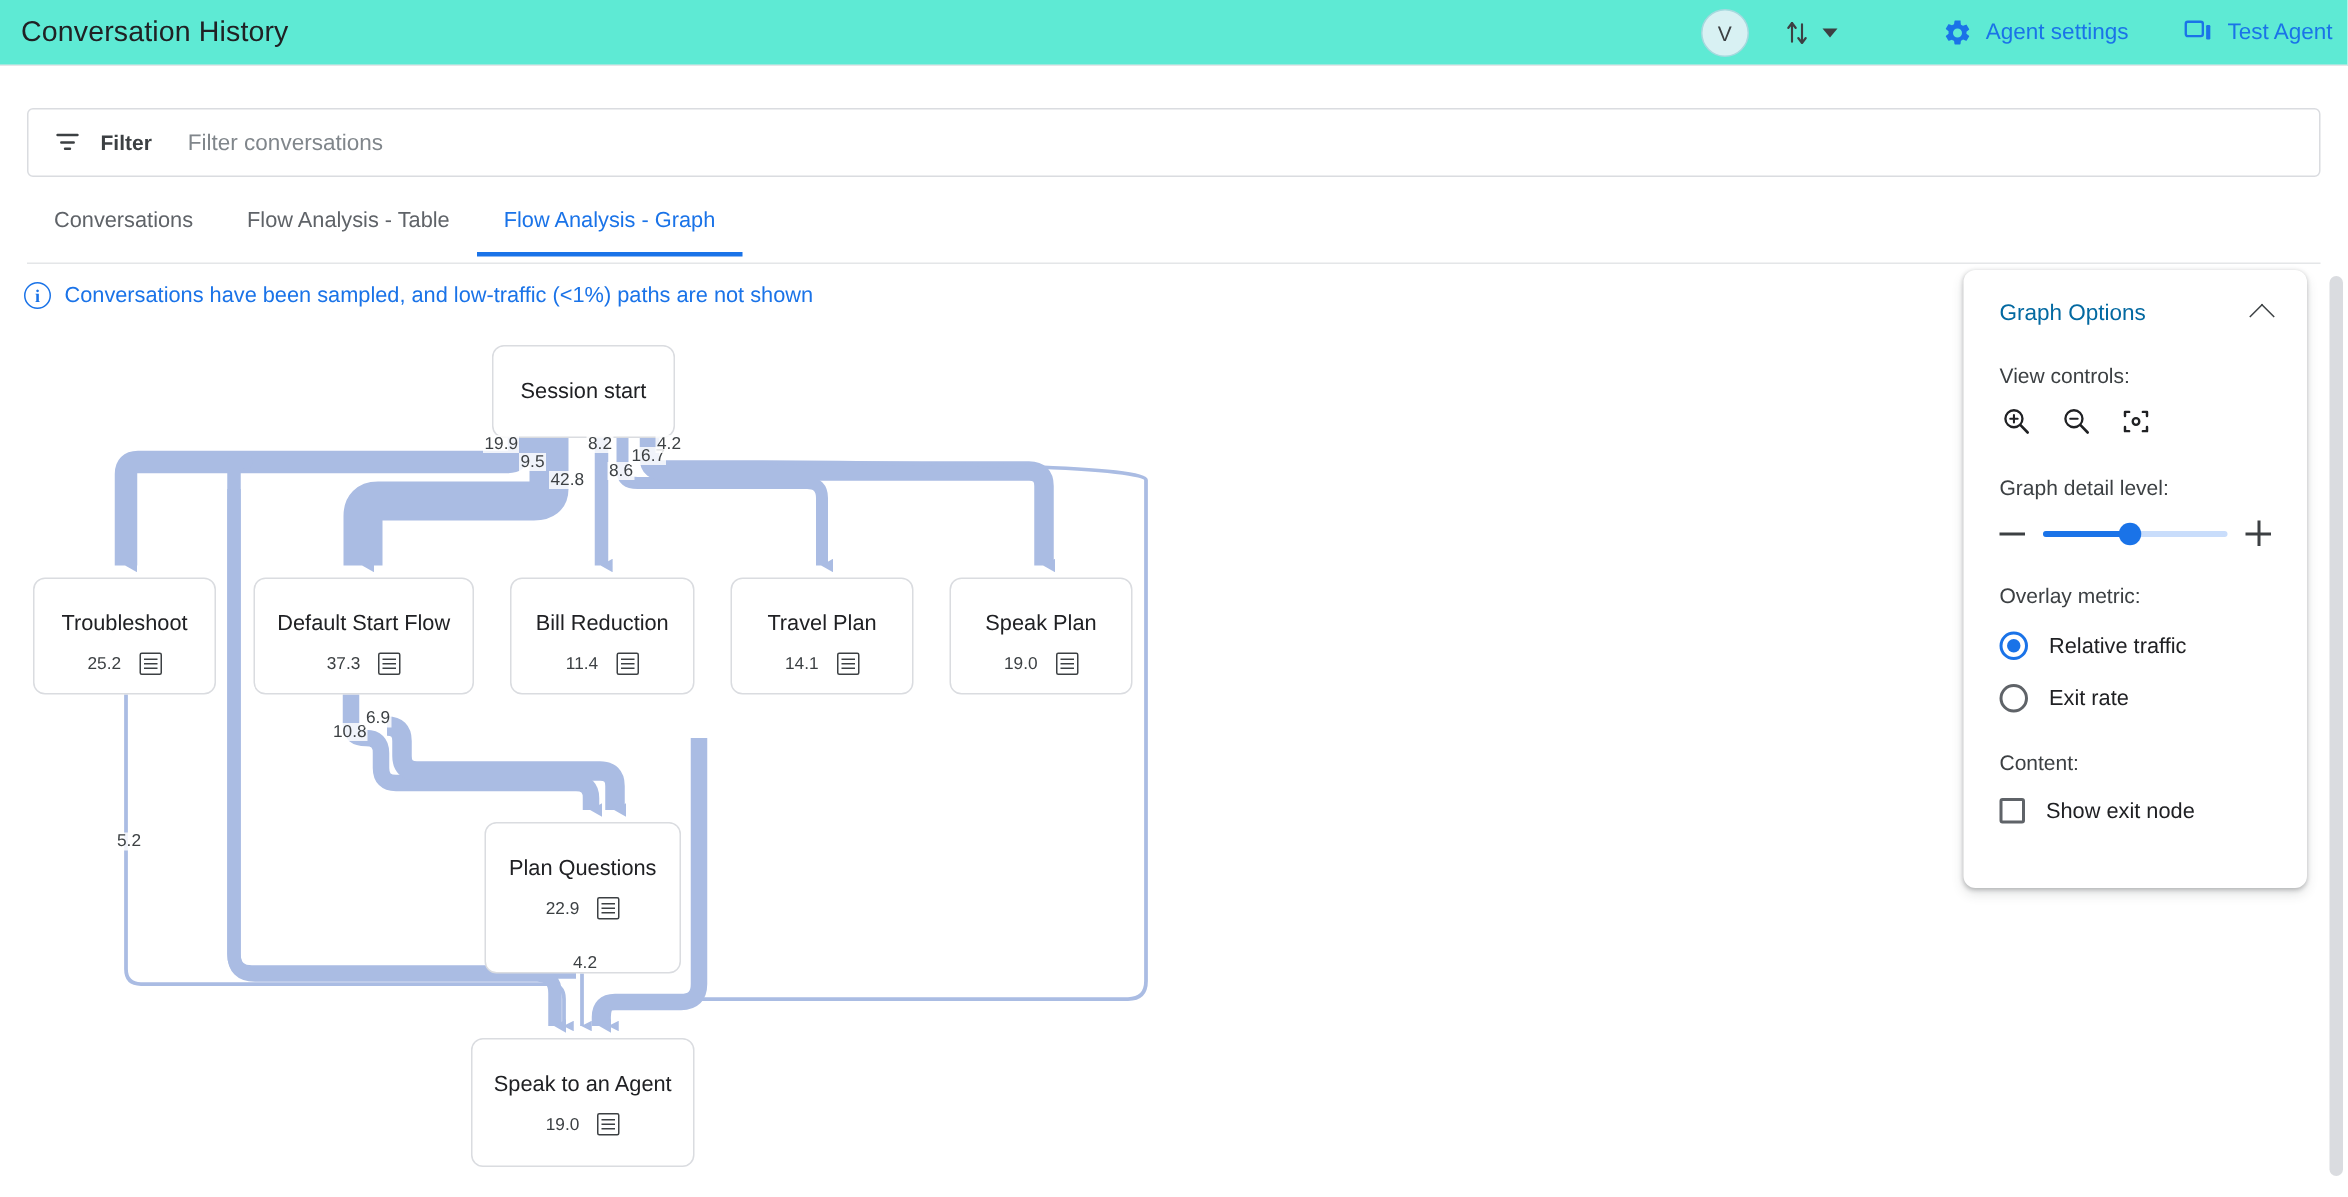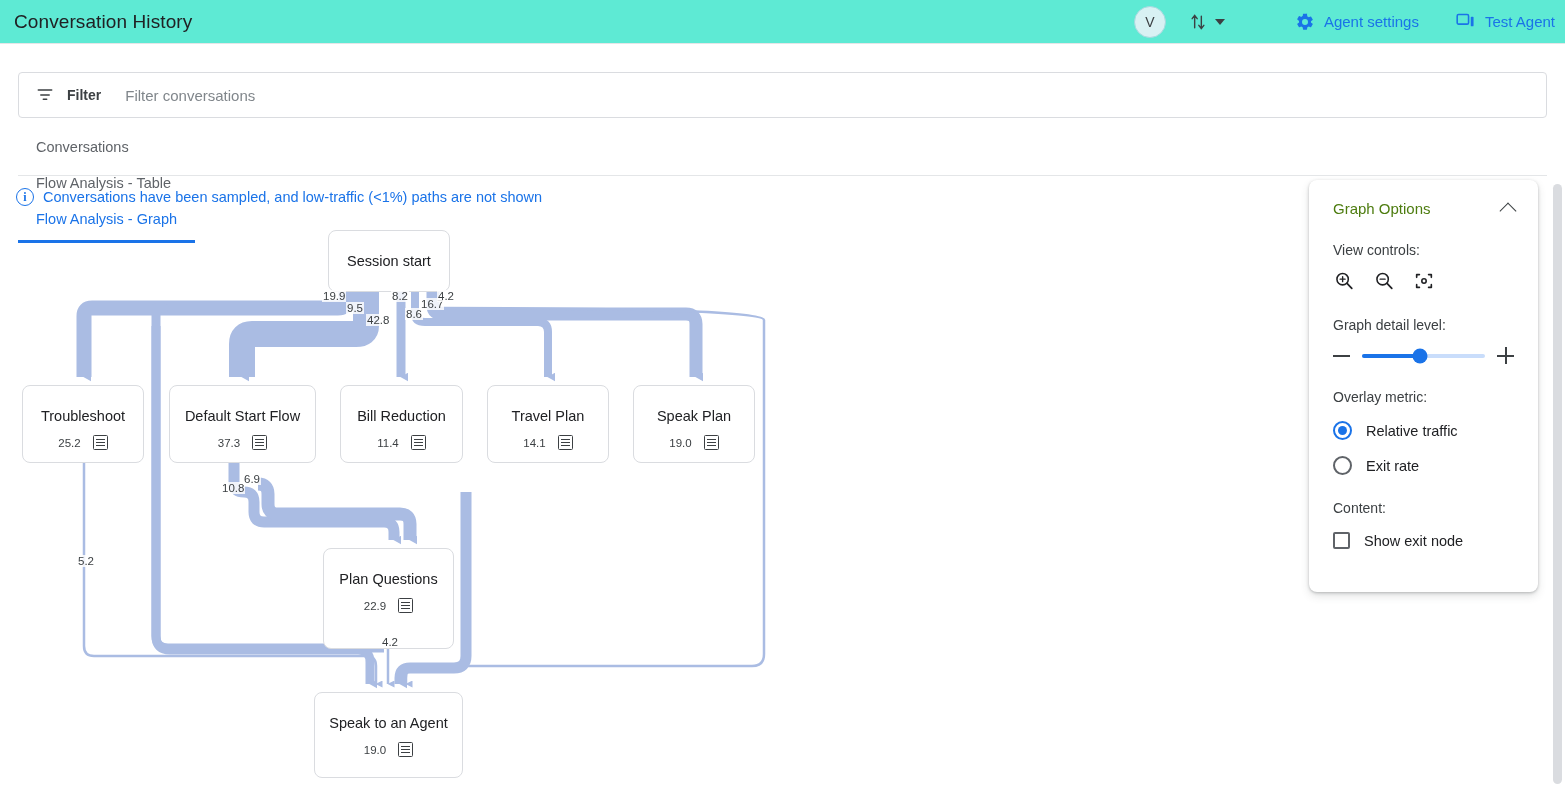--- a/index.html
+++ b/index.html
@@ -69,21 +69,20 @@
     margin-left: 22px; flex: 1; height: 100%;
   }
   .filter-input::placeholder { color: #80868b; }
 
   
   .tabs {
     position: absolute; left: 18px; top: 134px;
     width: 1529px; height: 42px;
     display: flex; align-items: flex-start;
     border-bottom: 1px solid #e4e6e8;
-    flex-direction: column;
   }
   .tab {
     font-size: 14.5px; color: #5f6368;
     padding: 5px 18px 15px 18px;
     cursor: pointer; position: relative;
     white-space: nowrap;
   }
   .tab.active { color: #1a73e8; font-weight: 500; }
   .tab.active::after {
     content: ""; position: absolute;
@@ -154,21 +153,21 @@
   .panel {
     position: absolute; left: 1309px; top: 180px;
     width: 229px; height: 412px;
     background: #fff; border-radius: 8px;
     box-shadow: 0 1px 3px rgba(60,64,67,.3), 0 4px 8px rgba(60,64,67,.15);
     padding: 20px 24px;
   }
   .panel-head {
     display: flex; align-items: center; justify-content: space-between;
   }
-  .panel-title { font-size: 15px; font-weight: 500; color: #4d7c0f; }
+  .panel-title { font-size: 15px; font-weight: 500; color: #0369a1; }
   .chev-up {
     width: 12px; height: 12px;
     border-left: 1.8px solid #3c4043;
     border-top: 1.8px solid #3c4043;
     transform: rotate(45deg);
     margin-top: 4px; cursor: pointer;
   }
   .panel-sec { font-size: 14px; color: #3c4043; margin-top: 25px; }
   .view-controls { display: flex; gap: 18px; margin-top: 12px; }
   .vc-btn { cursor: pointer; }

